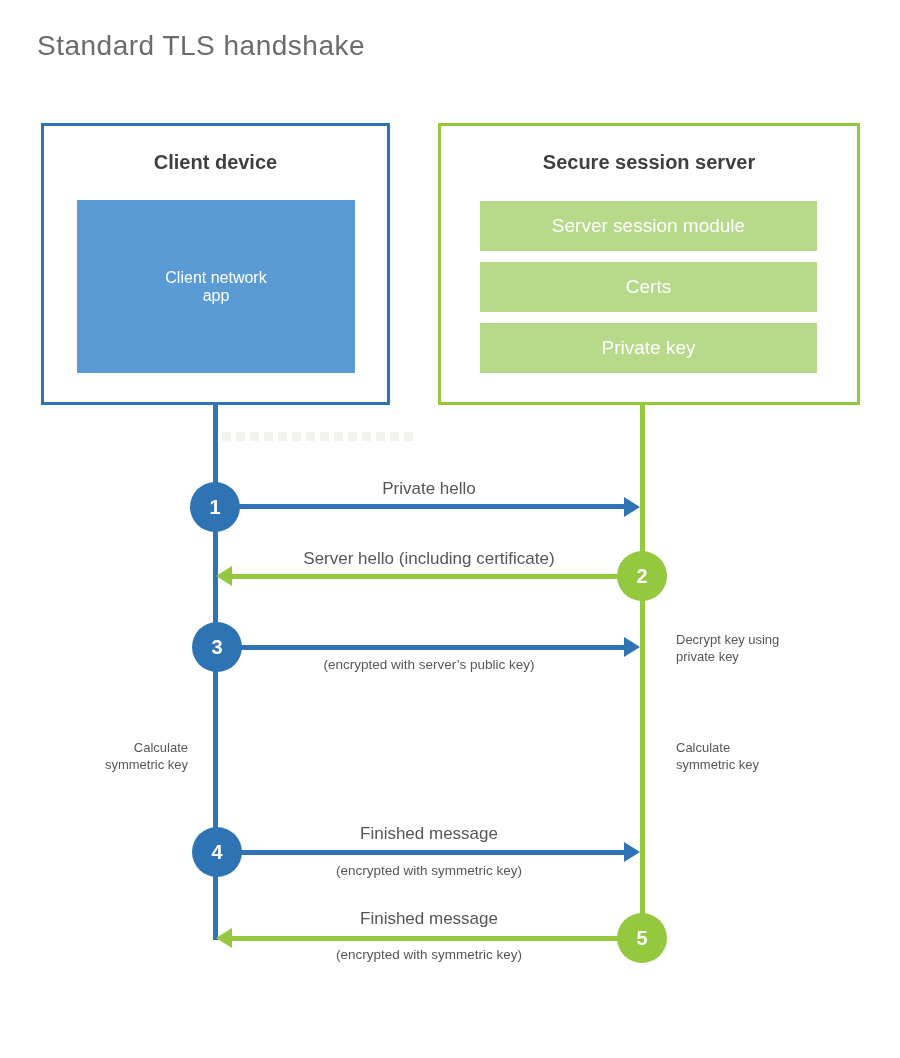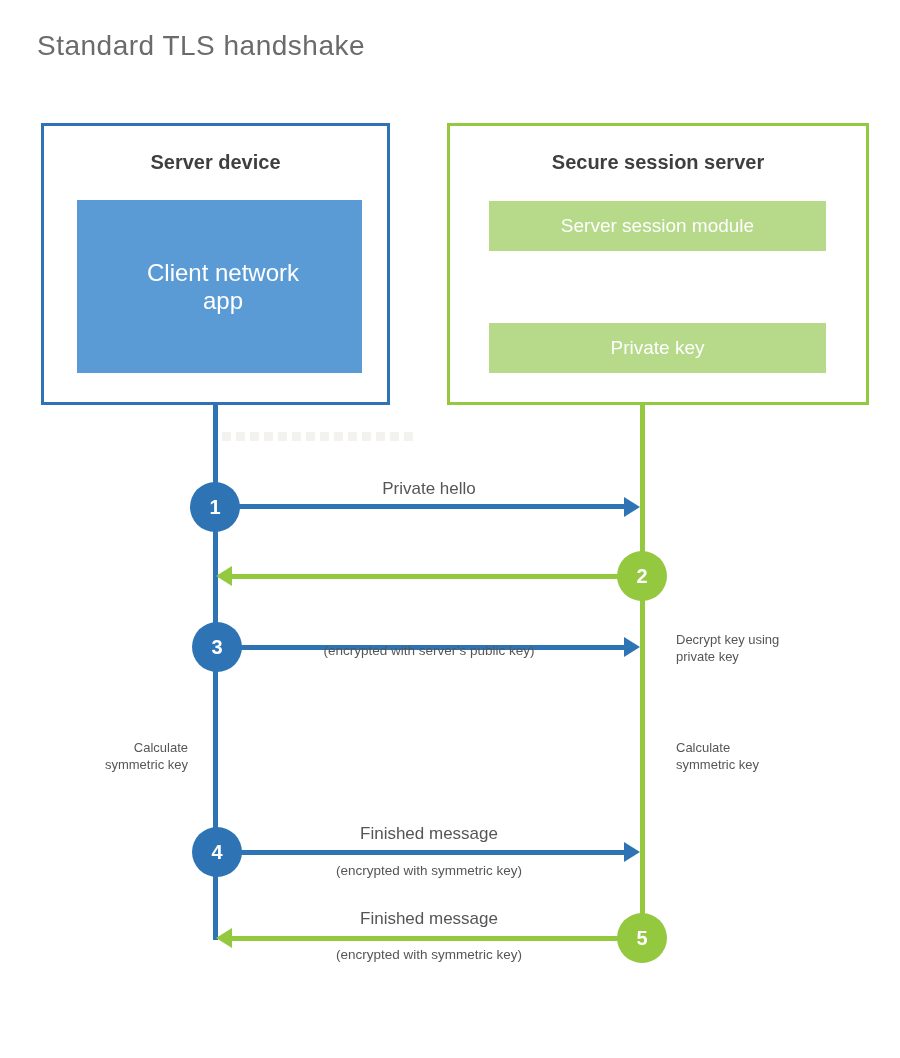--- a/index.html
+++ b/index.html
@@ -16,29 +16,29 @@
     position:relative;width:900px;height:1058px;background:#ffffff;
     font-family:"Liberation Sans", sans-serif;overflow:hidden;
   }
   .page-title{
     position:absolute;left:37px;top:30px;font-size:28px;font-weight:300;
     color:var(--title_text);letter-spacing:.5px;
   }
   
   .entity-box{position:absolute;top:123px;height:282px;background:#fff;box-sizing:border-box;}
   .client-box{left:41px;width:349px;border:3px solid var(--client_blue);}
-  .server-box{left:447px;width:422px;border:3px solid var(--server_green);}
+  .server-box{left:438px;width:422px;border:3px solid var(--server_green);}
   .entity-title{
     position:absolute;left:0;top:25px;width:100%;text-align:center;
     font-size:20px;font-weight:700;color:var(--heading_text);
   }
   .client-app{
     position:absolute;left:33px;top:74px;width:278px;height:173px;
-    background:var(--client_blue_light);color:#fff;font-size:24px;
-    display:flex;align-items:center;justify-content:center;text-align:center;padding-left:7px;
+    background:var(--client_blue_light);color:#fff;font-size:16px;
+    display:flex;align-items:center;justify-content:center;text-align:center;
   }
   .srv-bar{
     position:absolute;left:39px;width:337px;height:50px;
     background:var(--server_green_light);color:#fff;font-size:19px;
     display:flex;align-items:center;justify-content:center;text-align:center;
   }
   .srv-bar.b0{top:75px}.srv-bar.b1{top:136px}.srv-bar.b2{top:197px}
   
   .vline{position:absolute;width:5px;z-index:1;}
   .vline.blue{left:213px;top:405px;height:535px;background:var(--client_blue);}
@@ -79,47 +79,49 @@
   .pre{white-space:pre-line;}
 </style>
 </head>
 <body>
 
 <div class="canvas">
 
   <div class="page-title">Standard TLS handshake</div>
 
   <div class="entity-box client-box">
-    <div class="entity-title">Server device</div>
+    <div class="entity-title">Client device</div>
     <div class="client-app pre">Client network
 app</div>
   </div>
 
   <div class="entity-box server-box">
     <div class="entity-title">Secure session server</div>
     <div class="srv-bar b0">Server session module</div>
+    <div class="srv-bar b1">Certs</div>
     <div class="srv-bar b2">Private key</div>
   </div>
 
   <div class="vline blue"></div>
   <div class="vline green"></div>
   <div class="faint-dash"></div>
 
   <div class="hline blue" style="left:215px;top:504px;width:411px;"></div>
   <div class="arrowhead right" style="left:624px;top:497px;"></div>
   <div class="msg-label" style="top:479px;">Private hello</div>
   <div class="circle blue" style="left:190px;top:482px;">1</div>
 
   <div class="hline green" style="left:231px;top:574px;width:411px;"></div>
   <div class="arrowhead left" style="left:216px;top:566px;"></div>
+  <div class="msg-label" style="top:549px;">Server hello (including certificate)</div>
   <div class="circle green" style="left:617px;top:551px;">2</div>
 
   <div class="hline blue" style="left:215px;top:645px;width:411px;"></div>
   <div class="arrowhead right" style="left:624px;top:637px;"></div>
-  <div class="msg-sub" style="top:643px;">(encrypted with server’s public key)</div>
+  <div class="msg-sub" style="top:657px;">(encrypted with server’s public key)</div>
   <div class="circle blue" style="left:192px;top:622px;">3</div>
 
   <div class="side-note pre" style="left:676px;top:631px;text-align:left;">Decrypt key using
 private key</div>
   <div class="side-note pre" style="left:60px;top:739px;width:128px;text-align:right;">Calculate
 symmetric key</div>
   <div class="side-note pre" style="left:676px;top:739px;text-align:left;">Calculate
 symmetric key</div>
 
   <div class="hline blue" style="left:215px;top:850px;width:411px;"></div>

